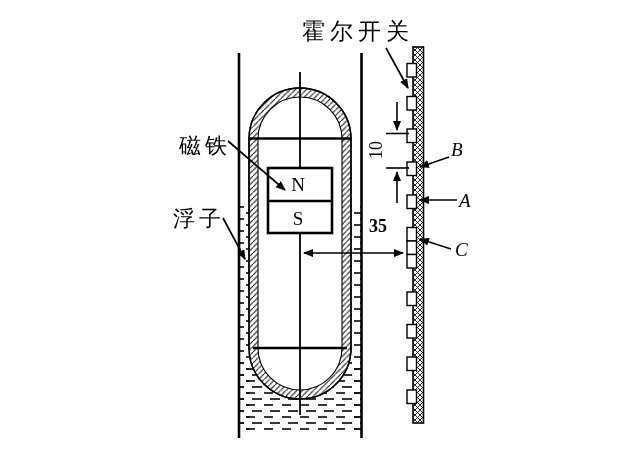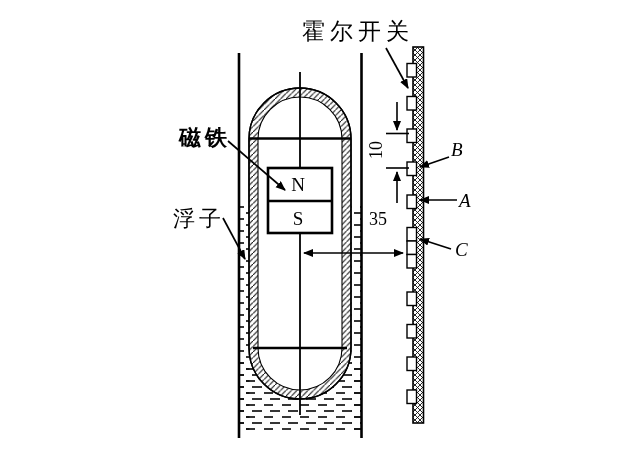--- a/index.html
+++ b/index.html
@@ -99,30 +99,30 @@
     </g>
 
     <g stroke="#000" stroke-width="1.7">
       <line x1="353" y1="253" x2="304" y2="253" marker-end="url(#arrow)"></line>
       <line x1="353" y1="253" x2="403" y2="253" marker-end="url(#arrow)"></line>
     </g>
   </svg>
 
   <div class="lbl cjk-big" style="left:302px;top:20px;">霍尔开关</div>
 
-  <div class="lbl cjk" style="left:179px;top:127px;font-weight:bold;">磁铁</div>
+  <div class="lbl cjk" style="left:179px;top:135px;">磁铁</div>
 
   <div class="lbl cjk" style="left:173px;top:208px;text-align:center;">浮子</div>
 
   <div class="lbl ital" style="left:451px;top:140px;">B</div>
 
   <div class="lbl ital" style="left:459px;top:191px;">A</div>
 
   <div class="lbl ital" style="left:455px;top:240px;">C</div>
 
   <div class="lbl pole" style="left:284px;top:175px;">N</div>
 
   <div class="lbl pole" style="left:284px;top:209px;">S</div>
 
   <div class="lbl dim rot" style="left:356px;top:141px;">10</div>
 
-  <div class="lbl dim" style="left:369px;top:210px;">35</div>
+  <div class="lbl dim" style="left:369px;top:217px;font-weight:bold;">35</div>
 </div>
 
 </body></html>

